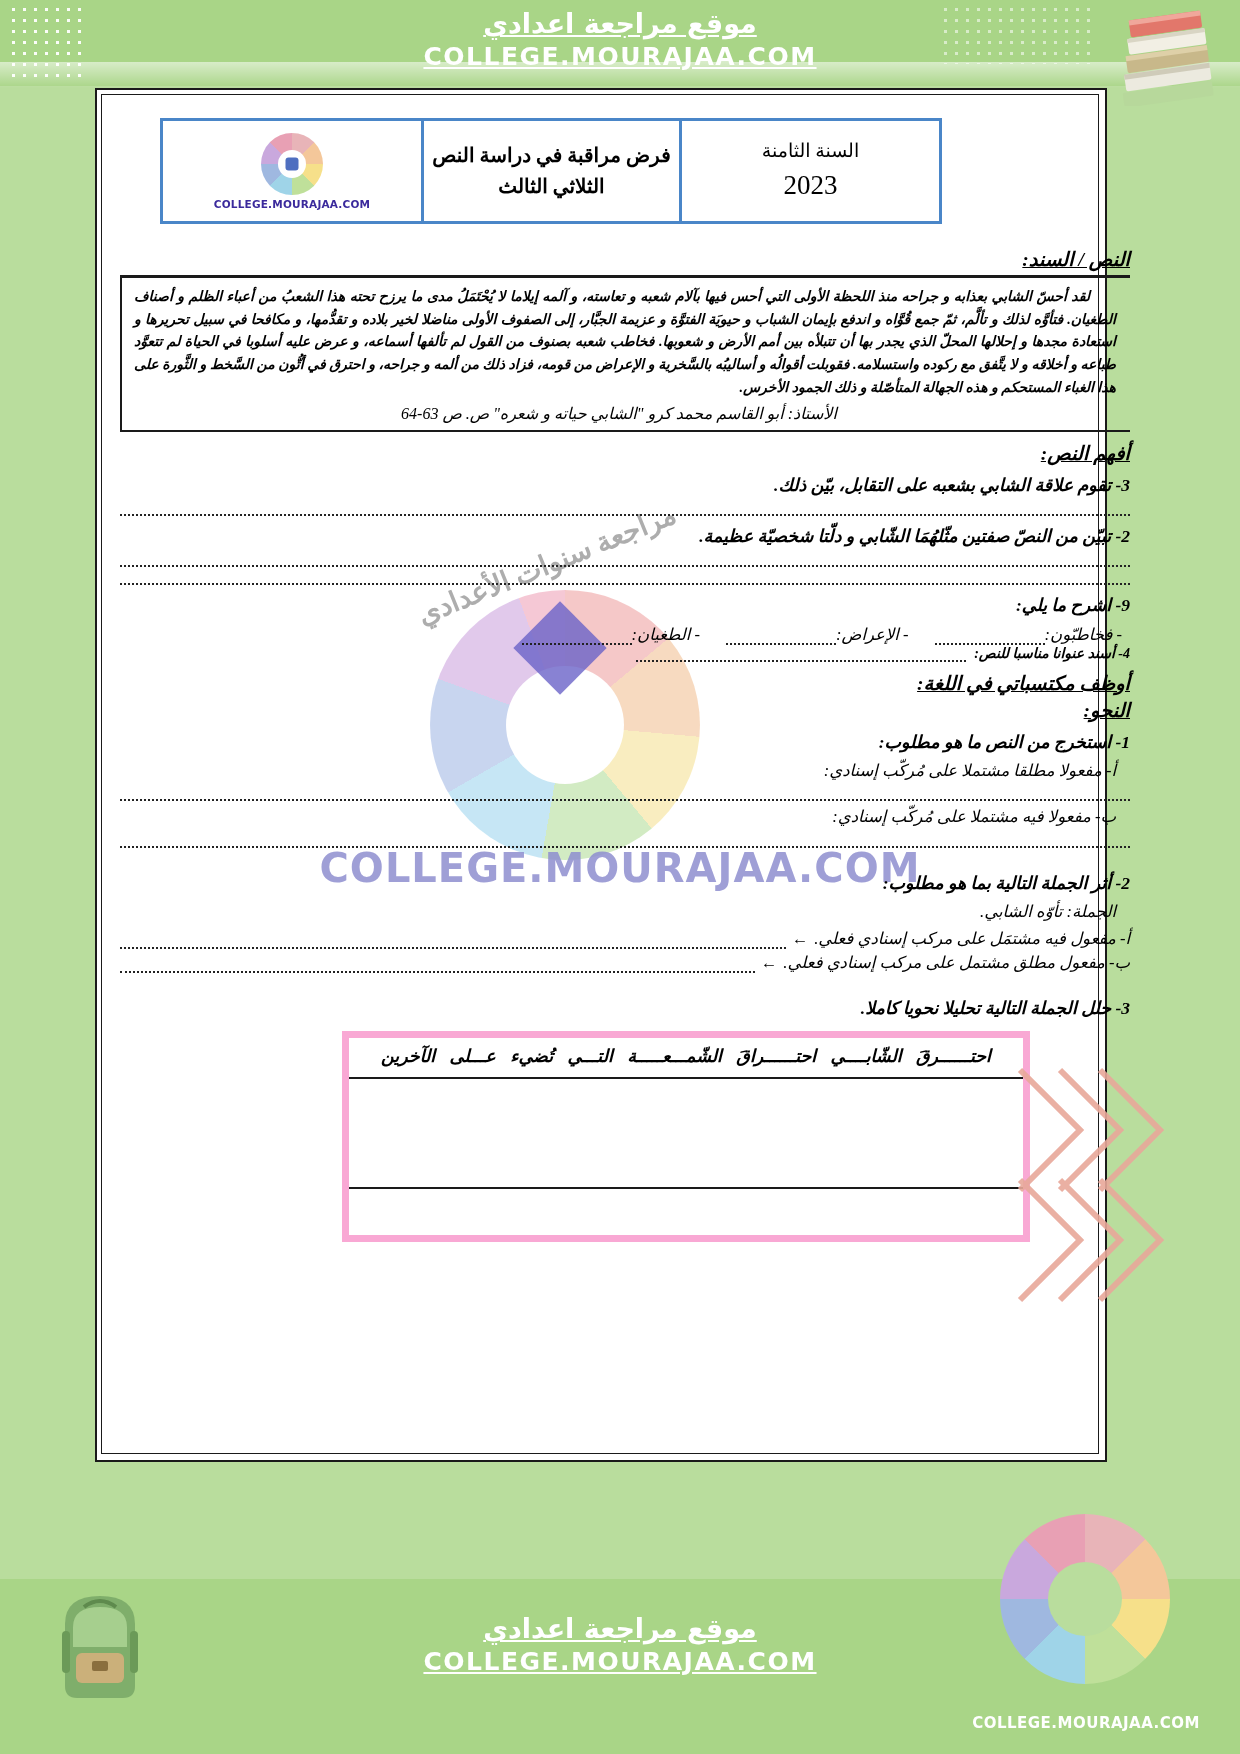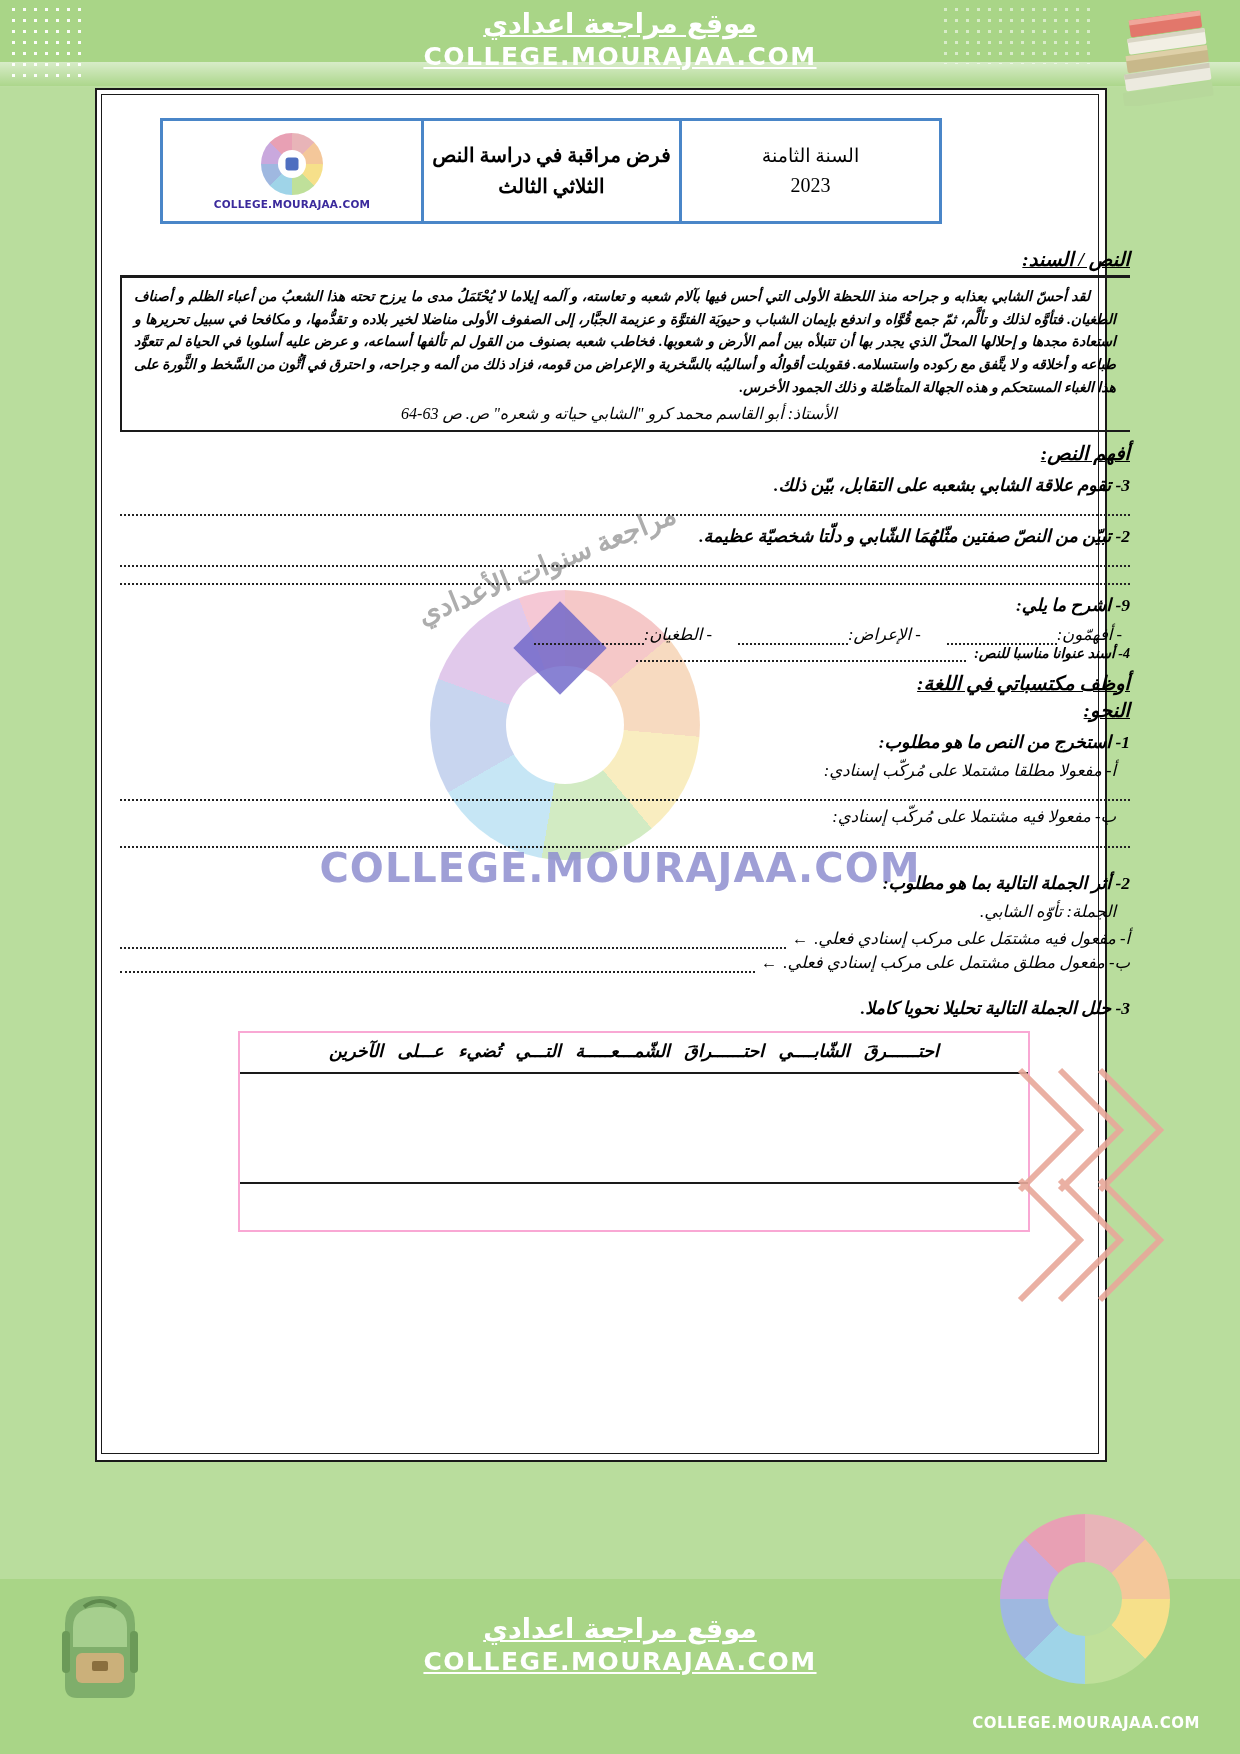--- a/index.html
+++ b/index.html
@@ -148,21 +148,21 @@
   .hdr-cell.c-year  { width: 262px; }
   .hdr-cell.c-title { width: 260px; }
   .hdr-cell.c-logo  { width: 260px; }
 
   .hdr-year-ar {
     font-size: 19px;
     color: #000;
     line-height: 1.5;
   }
   .hdr-year-num {
-    font-size: 20px;
+    font-size: 27px;
     color: #000;
     line-height: 1.5;
     direction: ltr;
   }
   .hdr-title-l {
     font-size: 20px;
     font-weight: bold;
     color: #000;
     line-height: 1.55;
     text-align: center;
@@ -318,23 +318,23 @@
     font-size: 16.5px;
     gap: 6px;
     margin-top: 4px;
   }
   .arrow-line .lbl { white-space: nowrap; }
   .arrow-line .dotfill { flex: 1; min-width: 0; }
 
   
   .analysis-box {
     margin: 10px 0 0 0;
-    width: 792px;
+    width: 688px;
     margin-right: 100px;
-    border: 2px solid #f9a8d4;
+    border: 7px solid #f9a8d4;
     box-sizing: border-box;
   }
   .analysis-sent {
     font-size: 17.5px;
     font-weight: bold;
     text-align: center;
     padding: 8px 6px 10px 6px;
     letter-spacing: 1px;
     border-bottom: 2px solid #1a1a1a;
     word-spacing: 10px;
@@ -532,21 +532,21 @@
     <div class="q">3- تقوم علاقة الشابي بشعبه على التقابل، بيّن ذلك.</div>
     <div class="dotline"></div>
 
     <div class="q">2- تبيّن من النصّ صفتين مثّلهُمَا الشّابي و دلّتا شخصيّة عظيمة.</div>
     <div class="dotline"></div>
     <div class="dotline"></div>
 
     <div class="q">9- اشرح ما يلي:</div>
     <div class="explain-row">
       <span class="explain-item">
-        <span>- أفهمّون:</span><span class="dotfill"></span>
+        <span>- فخاطبّون:</span><span class="dotfill"></span>
       </span>
       <span class="explain-item">
         <span>- الإعراض:</span><span class="dotfill"></span>
       </span>
       <span class="explain-item">
         <span>- الطغيان:</span><span class="dotfill"></span>
       </span>
     </div>
 
     <div class="inline-q">

